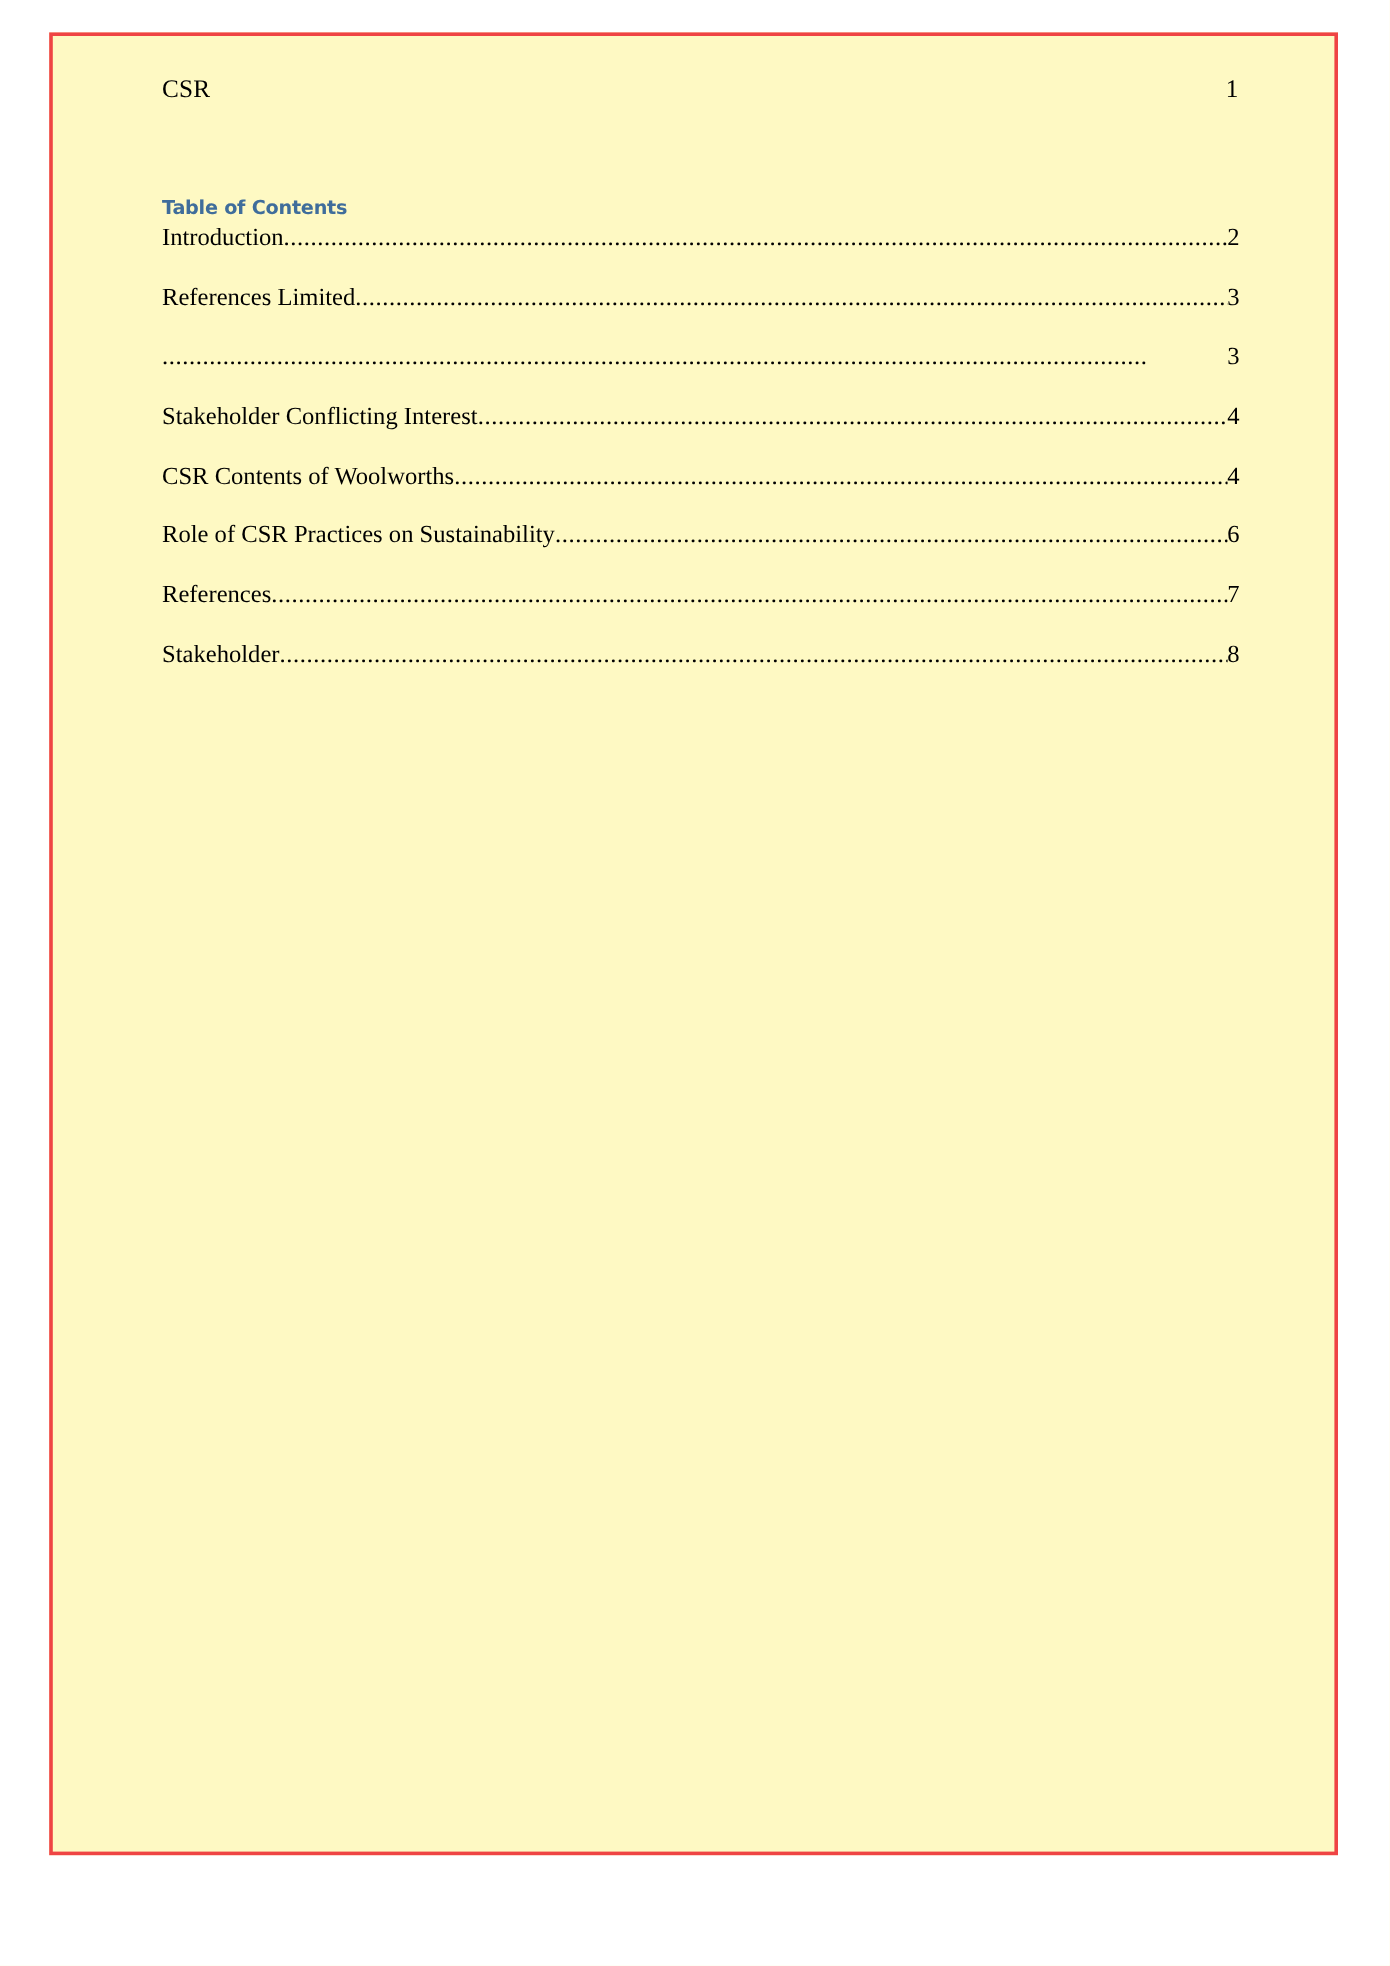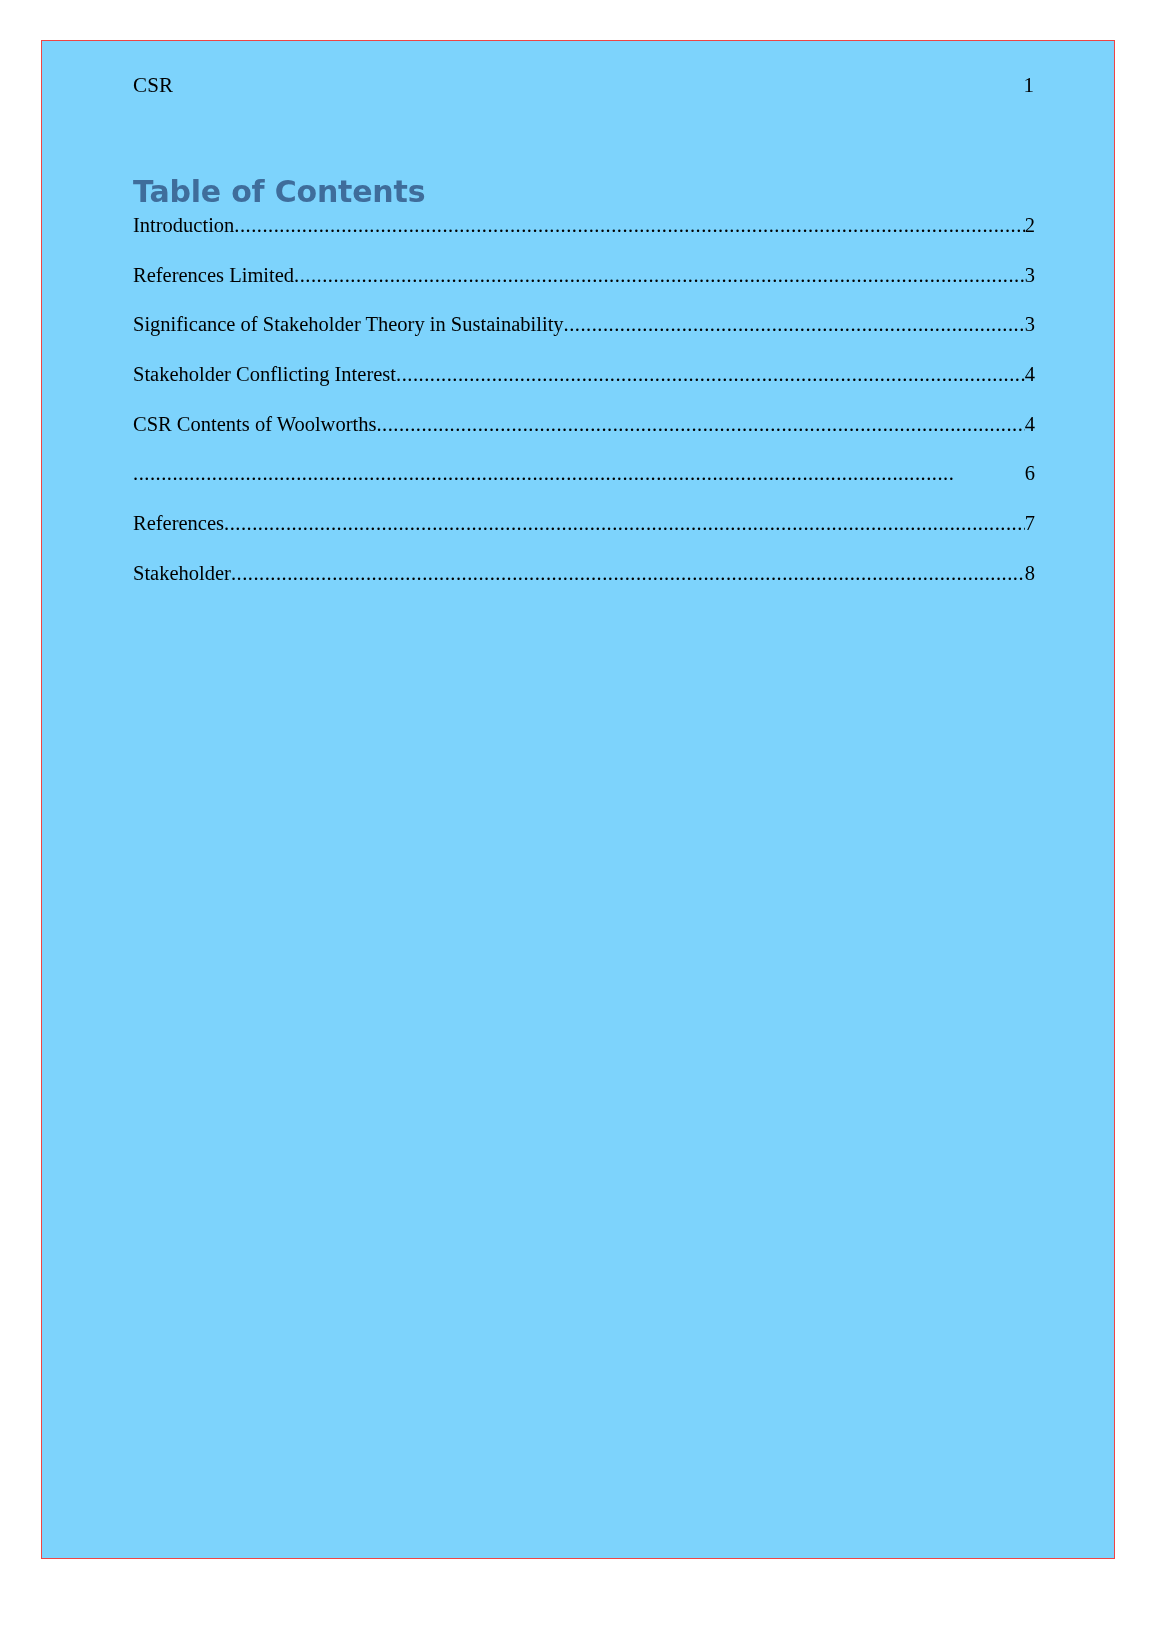--- a/index.html
+++ b/index.html
@@ -9,26 +9,26 @@
   }
   body {
     width: 1158px;
     height: 1638px;
     font-family: "Liberation Serif", serif;
     color: #000000;
   }
   .page {
     position: absolute;
     left: 41px;
-    top: 40px;
+    top: 27px;
     width: 1074px;
     height: 1519px;
-    border: 1px solid #ef4444;
+    border: 3px solid #ef4444;
     box-sizing: border-box;
-    background: #7dd3fc;
+    background: #fef9c3;
   }
   .content {
     position: absolute;
     left: 91px;
     top: 32px;
     right: 78px;
   }
   .header-row {
     display: flex;
     justify-content: space-between;
@@ -39,21 +39,21 @@
   }
   .header-left {
     letter-spacing: 0.2px;
   }
   .header-right {
     padding-right: 2px;
   }
   .toc-title {
     margin-top: 76px;
     font-family: "DejaVu Sans", sans-serif;
-    font-size: 30px;
+    font-size: 16px;
     font-weight: bold;
     color: #3f6d9b;
     letter-spacing: -0.2px;
   }
   .toc-list {
     margin-top: 4px;
   }
   .toc-entry {
     display: flex;
     align-items: baseline;
@@ -100,38 +100,38 @@
         <span class="pageno">2</span>
       </div>
 
       <div class="toc-entry">
         <span class="label">References Limited</span>
         <span class="dots">..................................................................................................................................................</span>
         <span class="pageno">3</span>
       </div>
 
       <div class="toc-entry">
-        <span class="label">Significance of Stakeholder Theory in Sustainability</span>
         <span class="dots">..................................................................................................................................................</span>
         <span class="pageno">3</span>
       </div>
 
       <div class="toc-entry">
         <span class="label">Stakeholder Conflicting Interest</span>
         <span class="dots">..................................................................................................................................................</span>
         <span class="pageno">4</span>
       </div>
 
       <div class="toc-entry">
         <span class="label">CSR Contents of Woolworths</span>
         <span class="dots">..................................................................................................................................................</span>
         <span class="pageno">4</span>
       </div>
 
       <div class="toc-entry">
+        <span class="label">Role of CSR Practices on Sustainability</span>
         <span class="dots">..................................................................................................................................................</span>
         <span class="pageno">6</span>
       </div>
 
       <div class="toc-entry">
         <span class="label">References</span>
         <span class="dots">..................................................................................................................................................</span>
         <span class="pageno">7</span>
       </div>
 

